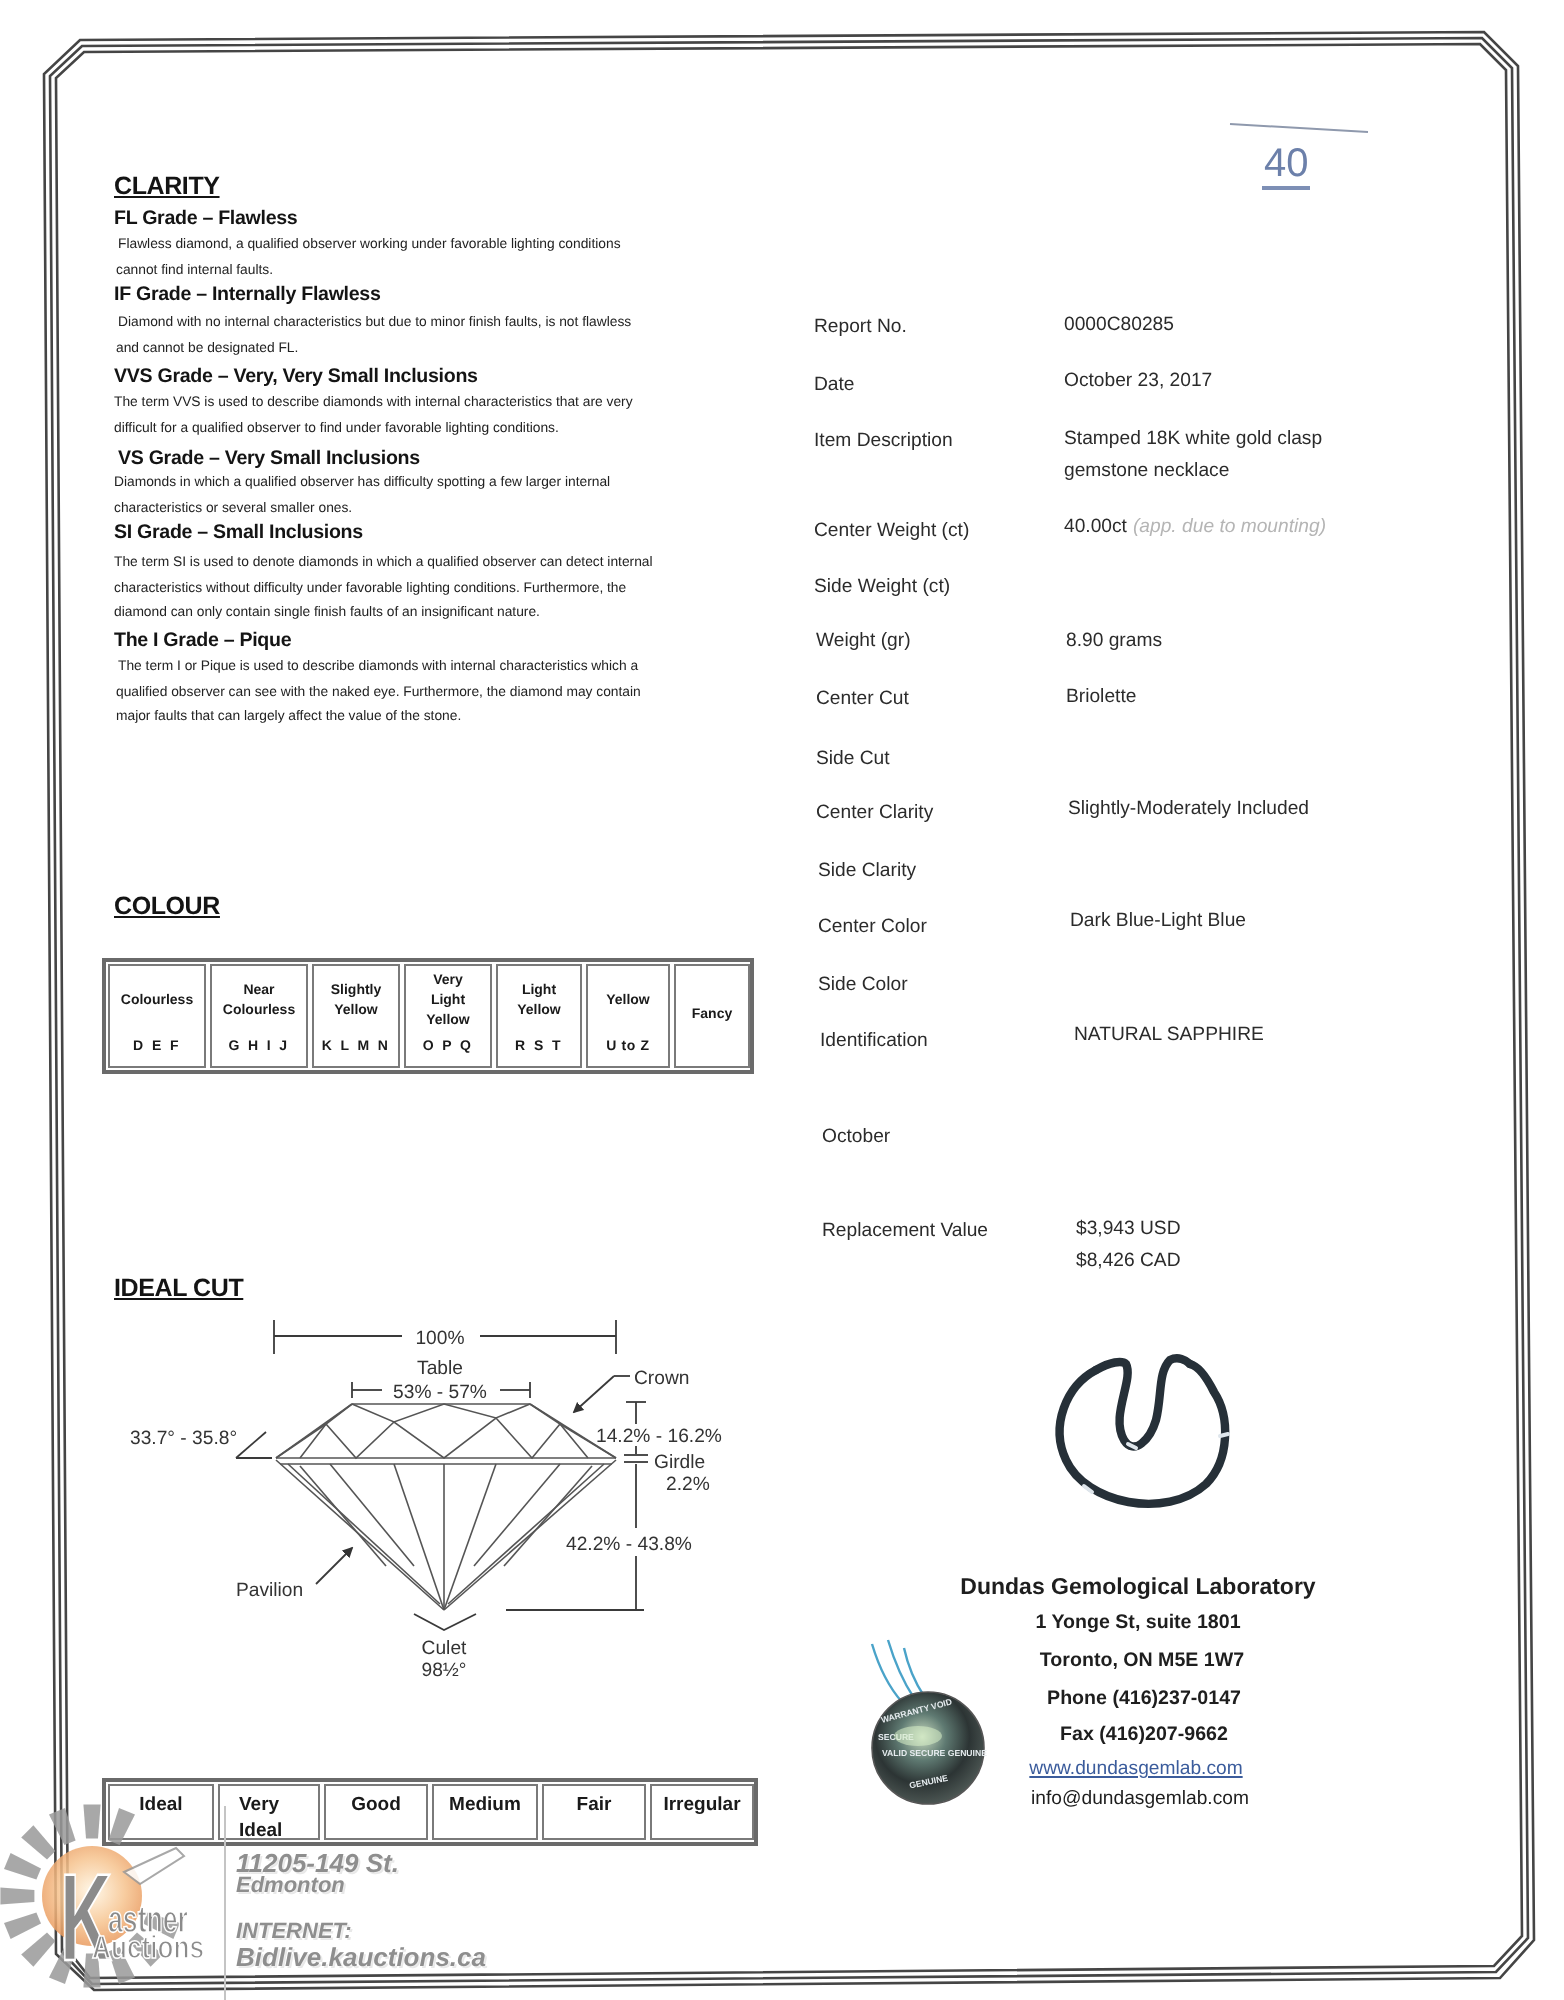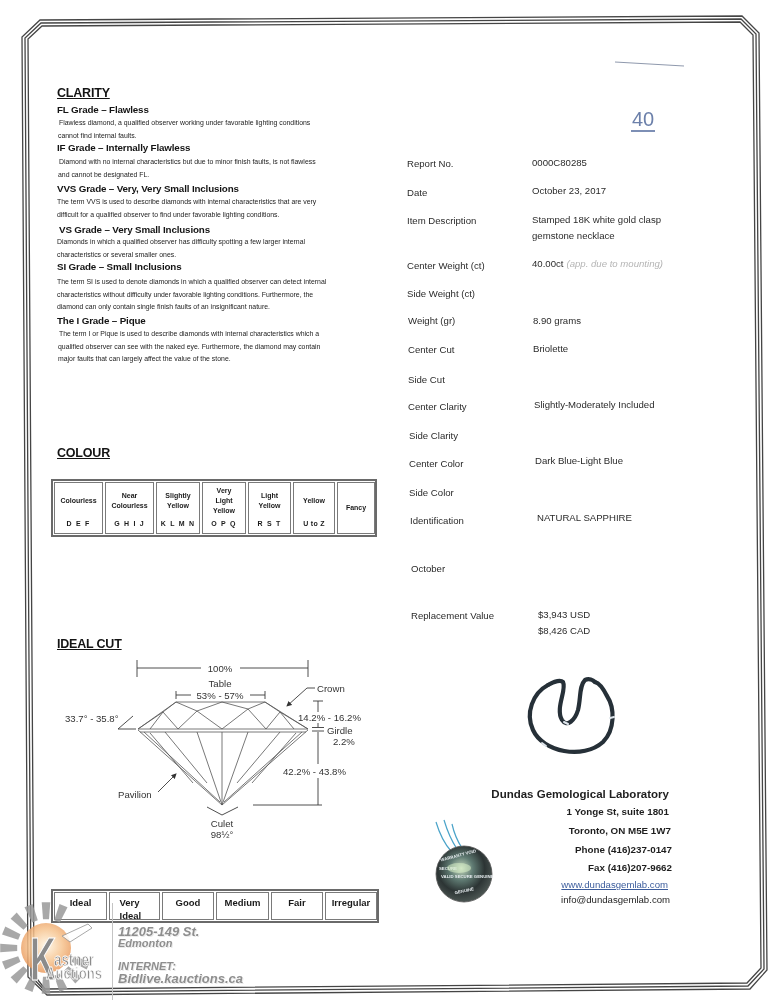--- a/index.html
+++ b/index.html
@@ -3,33 +3,33 @@
 <meta charset="utf-8">
 <style>
 html,body{margin:0;padding:0;}
 body{width:782px;height:1000px;position:relative;overflow:hidden;background:#fff;font-family:"Liberation Sans",sans-serif;color:#1d1d1d;}
 .a{position:absolute;white-space:nowrap;}
 .h1{font-weight:bold;font-size:12.5px;letter-spacing:-0.2px;line-height:15px;color:#141414;text-decoration:underline;}
 .gt{font-weight:bold;font-size:9.8px;line-height:12px;letter-spacing:-0.15px;color:#141414;}
 .gd{font-size:6.9px;line-height:12.5px;color:#222;}
 .lbl,.val{font-size:9.6px;line-height:12px;color:#2b2b2b;}
 .note{font-style:italic;color:#b5b5b5;margin-left:3px;}
-.pgno{font-size:20px;line-height:22px;color:#6c80aa;border-bottom:2px solid #7d8fb5;padding:0 1px;margin-top:37px;}
+.pgno{font-size:20px;line-height:22px;color:#6c80aa;border-bottom:2px solid #7d8fb5;padding:0 1px;}
 
 .ctable{position:absolute;border:2px solid #6a6a6a;background:#fff;box-sizing:border-box;}
 .ccell{position:absolute;top:1px;bottom:1px;border:1.5px solid #7a7a7a;box-sizing:border-box;font-weight:bold;font-size:7px;color:#1a1a1a;}
 .cname{position:absolute;left:0;right:0;top:1px;height:34px;display:flex;align-items:center;justify-content:center;text-align:center;line-height:10px;white-space:normal;margin:0 auto;}
 .cgr{position:absolute;left:0;right:0;bottom:4px;text-align:center;letter-spacing:1.2px;line-height:10px;}
 .cfull{top:1px;bottom:1px;height:auto;}
 
 .ktable{position:absolute;border:2px solid #6a6a6a;background:#fff;box-sizing:border-box;}
 .kcell{position:absolute;top:1px;bottom:1px;border:1.5px solid #7a7a7a;box-sizing:border-box;font-weight:bold;font-size:9.5px;line-height:13px;color:#1a1a1a;text-align:center;padding-top:3px;white-space:normal;overflow:visible;}
 .kcell span{display:inline-block;}
 
-.lab{position:absolute;left:469px;width:200px;text-align:right;white-space:nowrap;color:#1e1e1e;}
+.lab{position:absolute;left:469px;width:200px;text-align:center;white-space:nowrap;color:#1e1e1e;}
 .labname{font-weight:bold;font-size:11.5px;line-height:14px;}
 .labl{font-weight:bold;font-size:9.8px;line-height:12px;}
 .labr{font-size:9.6px;line-height:12px;}
 .link{color:#3b5c9c;text-decoration:underline;}
 
 .wm{position:absolute;white-space:nowrap;font-weight:bold;font-style:italic;color:#8e8e8e;text-shadow:0 0 1px #fff,1px 1px 0 #e8e8e8;}
 svg text{font-family:"Liberation Sans",sans-serif;}
 </style>
 </head>
 <body>

